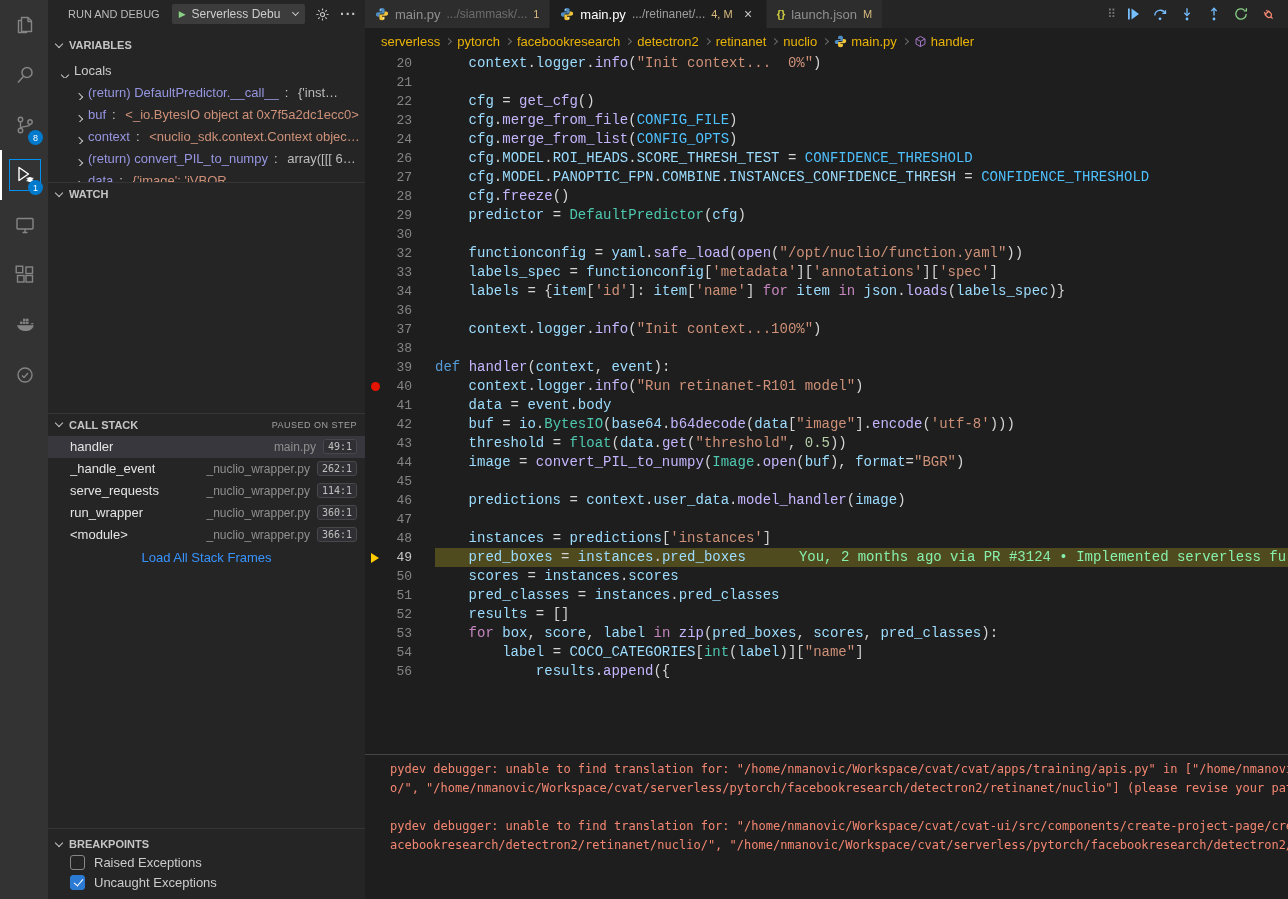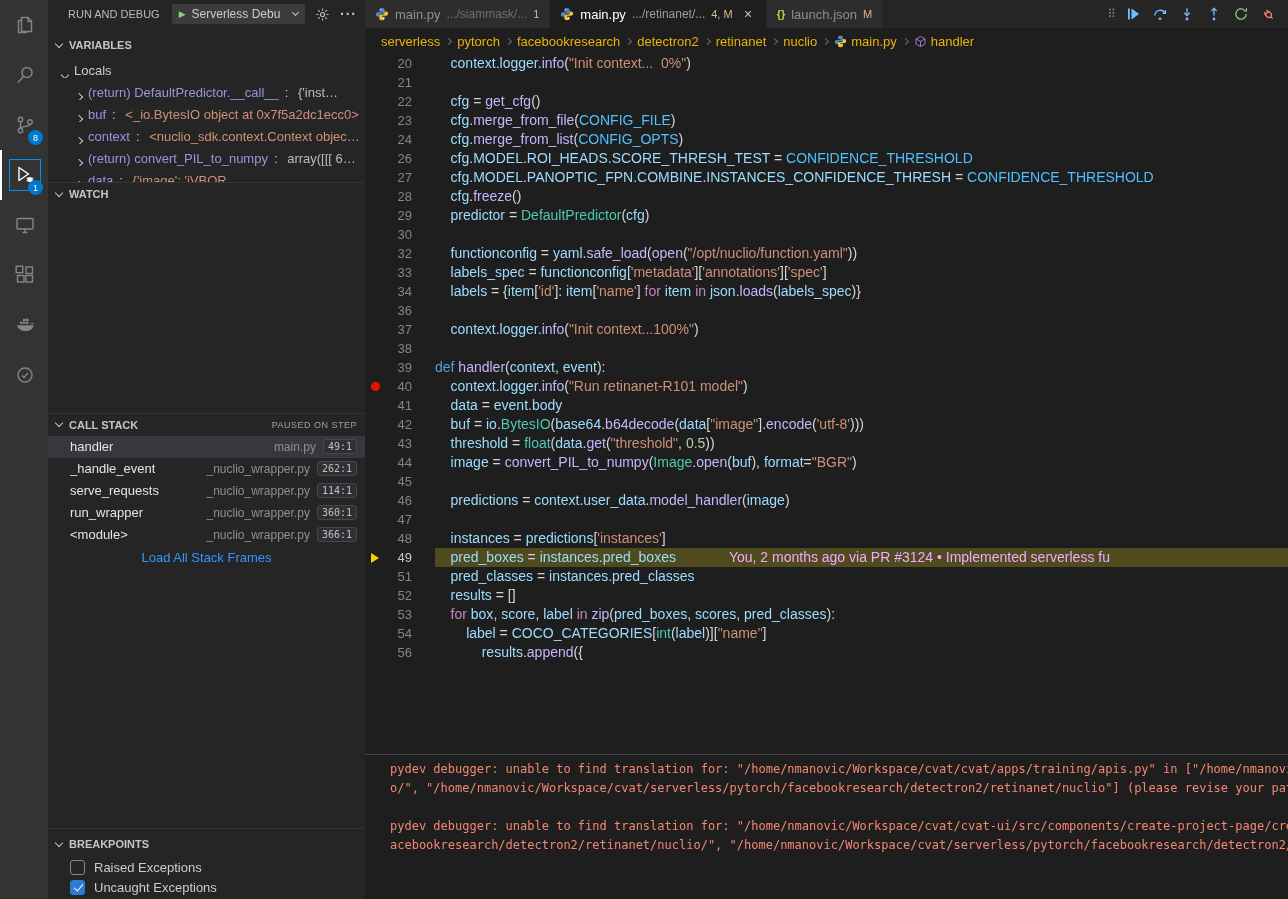--- a/index.html
+++ b/index.html
@@ -49,21 +49,21 @@
   .var-value.string{color:#ce9178;}
 
   .cs-row{height:22px;display:flex;align-items:center;padding:0 8px 0 22px;font-size:13px;cursor:pointer;white-space:nowrap;}
   .cs-row.selected{background:#37373d;}
   .cs-name{color:#e4e4e4;overflow:hidden;}
   .cs-right{margin-left:auto;display:flex;align-items:center;gap:7px;}
   .cs-file{color:#8f8f8f;font-size:12px;}
   .cs-pos{font-size:10px;padding:1px 4px;border:1px solid #47474c;background:#303034;border-radius:3px;color:#c0c0c0;font-family:"DejaVu Sans Mono",monospace;}
   .load-row{height:24px;display:flex;align-items:center;justify-content:center;color:#3794ff;font-size:13px;cursor:pointer;}
 
-  .bp-row{height:20px;display:flex;align-items:flex-end;gap:9px;padding-left:22px;font-size:13px;color:#cccccc;}
+  .bp-row{height:20px;display:flex;align-items:flex-start;gap:9px;padding-left:22px;font-size:13px;color:#cccccc;}
   .checkbox{width:15px;height:15px;border:1px solid #878787;border-radius:3px;background:transparent;position:relative;flex:none;cursor:pointer;}
   .checkbox.checked{background:#2b7bd4;border-color:#2b7bd4;}
   .checkbox.checked::after{content:"";position:absolute;left:4.5px;top:1px;width:4px;height:8px;border-right:1.6px solid #fff;border-bottom:1.6px solid #fff;transform:rotate(40deg);}
 
   
   .main{flex:1;display:flex;flex-direction:column;min-width:0;background:#1e1e1e;}
   .tabsrow{height:28px;flex:none;background:#252526;display:flex;align-items:stretch;}
   .tab{display:flex;align-items:center;gap:6px;padding:0 10px;background:#2d2d2d;border-right:1px solid #252526;font-size:13px;color:#8f8f8f;cursor:pointer;white-space:nowrap;}
   .tab.active{background:#1e1e1e;color:#ffffff;}
   .tab-detail{font-size:12px;color:#6d6d6d;}
@@ -75,30 +75,30 @@
   .json-glyph{color:#cbcb41;font-weight:700;font-size:11px;}
   .dbg-toolbar{margin-left:auto;display:flex;align-items:center;gap:7px;padding:0 10px;}
   .drag-dots{color:#787878;font-size:12px;cursor:grab;}
   .dbg-btn{width:20px;height:20px;display:flex;align-items:center;justify-content:center;cursor:pointer;}
   .c-blue{color:#75beff;} .c-green{color:#89d185;} .c-red{color:#f48771;}
 
   .breadcrumbs{height:26px;flex:none;display:flex;align-items:center;padding-left:16px;gap:6px;font-size:13px;color:#eab308;background:#1e1e1e;white-space:nowrap;overflow:hidden;}
   .crumb{display:flex;align-items:center;gap:4px;cursor:pointer;}
   .crumb-sep{width:5px;height:5px;border-right:1.2px solid #6a6a6a;border-bottom:1.2px solid #6a6a6a;transform:rotate(-45deg);flex:none;}
 
-  .editor{flex:1;overflow:hidden;background:#1e1e1e;font-family:Liberation Sans, sans-serif;font-size:14px;}
+  .editor{flex:1;overflow:hidden;background:#1e1e1e;font-family:Liberation Mono, monospace;font-size:14px;}
   .codeline{display:flex;height:19px;line-height:19px;}
   .glyph{width:20px;flex:none;display:flex;align-items:center;justify-content:center;}
   .lnum{width:27px;flex:none;text-align:right;color:#858585;font-size:13px;cursor:pointer;}
   .codeline.cur .lnum{color:#c6c6c6;}
   .code-text{margin-left:23px;flex:1;white-space:pre;min-width:0;overflow:hidden;}
   .codeline.cur .code-text{background:#4f4b1f;}
   .bp-dot{width:9px;height:9px;border-radius:50%;background:#e51400;}
   .exec-arrow{width:0;height:0;border-left:8px solid #ffcc00;border-top:5px solid transparent;border-bottom:5px solid transparent;}
-  .blame{color:#f0abfc;margin-left:53px;}
+  .blame{color:#86efac;margin-left:53px;}
   .tk-p{color:#d4d4d4;} .tk-v{color:#9cdcfe;} .tk-f{color:#c4b5fd;} .tk-s{color:#ce9178;}
   .tk-k{color:#569cd6;} .tk-c{color:#c586c0;} .tk-t{color:#4ec9b0;} .tk-n{color:#b5cea8;} .tk-K{color:#4fc1ff;}
 
   
   .panel{height:145px;flex:none;border-top:1px solid #474747;display:flex;flex-direction:column;background:#1e1e1e;}
   .panel-tabs{height:30px;flex:none;display:flex;align-items:stretch;padding-left:25px;gap:26px;font-size:11px;color:#969696;letter-spacing:0.4px;}
   .panel-tab{display:flex;align-items:center;gap:7px;cursor:pointer;border-bottom:1px solid transparent;}
   .panel-tab.active{color:#e7e7e7;border-bottom-color:#e7e7e7;}
   .problems-badge{background:#4d4d4d;color:#ffffff;border-radius:9px;padding:1px 5px;font-size:10px;letter-spacing:0;}
   .console{flex:1;padding:5px 0 0 25px;font-family:"DejaVu Sans Mono",monospace;font-size:12px;color:#f48771;overflow:hidden;}
@@ -594,20 +594,25 @@
           </div>
           <div class="codeline cur">
             <span class="glyph">
               <span class="exec-arrow"></span>
             </span>
             <span class="lnum">49</span>
             <span class="code-text"><span class="tk-p">    </span><span class="tk-v">pred_boxes</span><span class="tk-p"> = </span><span class="tk-v">instances</span><span class="tk-p">.</span><span class="tk-v">pred_boxes</span><span class="blame">You, 2 months ago via PR #3124 • Implemented serverless fu</span></span>
           </div>
           <div class="codeline">
             <span class="glyph"></span>
+            <span class="lnum">50</span>
+            <span class="code-text"><span class="tk-p">    </span><span class="tk-v">scores</span><span class="tk-p"> = </span><span class="tk-v">instances</span><span class="tk-p">.</span><span class="tk-v">scores</span></span>
+          </div>
+          <div class="codeline">
+            <span class="glyph"></span>
             <span class="lnum">51</span>
             <span class="code-text"><span class="tk-p">    </span><span class="tk-v">pred_classes</span><span class="tk-p"> = </span><span class="tk-v">instances</span><span class="tk-p">.</span><span class="tk-v">pred_classes</span></span>
           </div>
           <div class="codeline">
             <span class="glyph"></span>
             <span class="lnum">52</span>
             <span class="code-text"><span class="tk-p">    </span><span class="tk-v">results</span><span class="tk-p"> = []</span></span>
           </div>
           <div class="codeline">
             <span class="glyph"></span>

